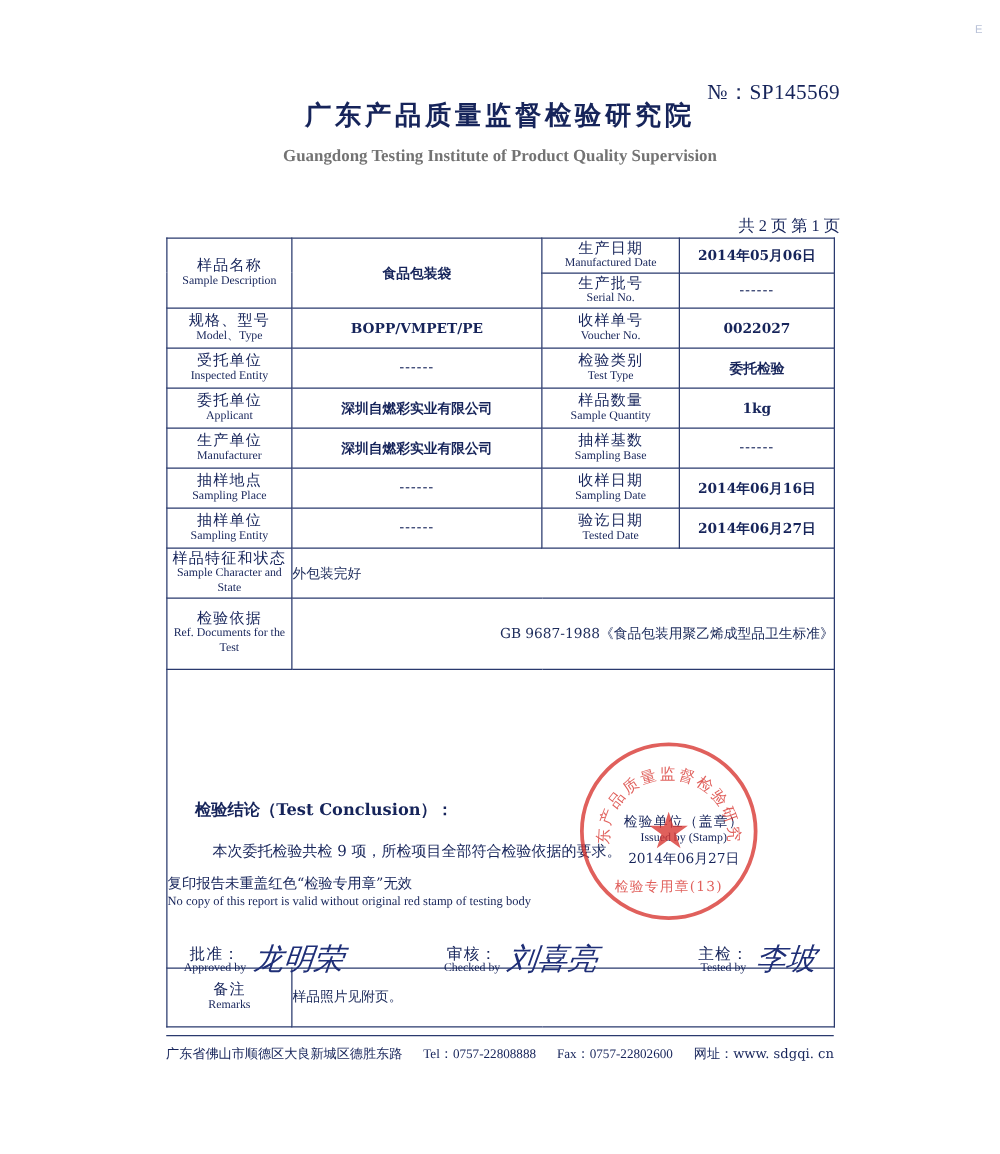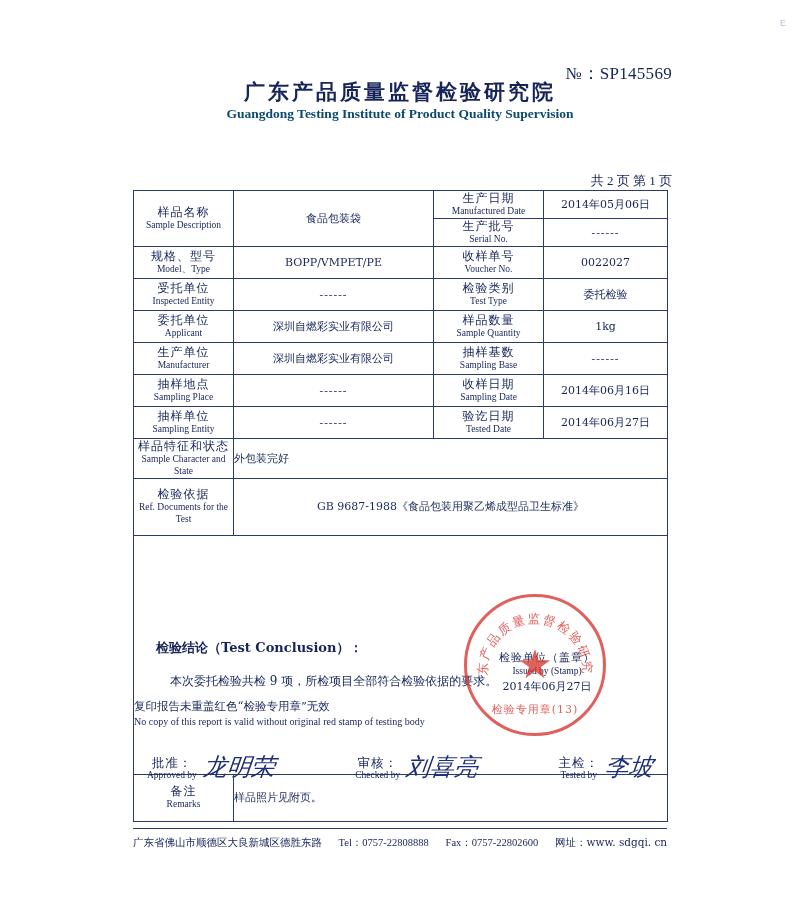--- a/index.html
+++ b/index.html
@@ -46,22 +46,22 @@
   .title-cn {
     font-size: 21px;
     letter-spacing: 3px;
     font-weight: bold;
     color: #16245a;
     font-family: "DejaVu Serif", serif;
   }
   .title-en {
     font-size: 13.5px;
     font-weight: bold;
-    margin-top: 0;
-    color: #0c4a6e;
+    margin-top: 11px;
+    color: #737373;
     font-family: "Liberation Serif", serif;
   }
   .report-title {
     margin-top: 14px;
     font-size: 21px;
     font-weight: bold;
     color: #16245a;
     letter-spacing: 2px;
     font-family: "DejaVu Serif", serif;
   }
@@ -107,36 +107,37 @@
     display: block;
     font-size: 9.5px;
     font-family: "Liberation Serif", serif;
   }
   .val {
     text-align: center;
     font-size: 11.5px;
     color: #16245a;
     padding: 4px 4px;
     font-family: "DejaVu Serif", serif;
+    font-weight: bold;
   }
   .val.dash {
     letter-spacing: 1px;
     font-family: "Liberation Serif", serif;
   }
   .tall {
     height: 31px;
   }
   .charstate-val {
     text-align: left;
     padding-left: 10px;
     font-size: 12px;
     font-family: "DejaVu Serif", serif;
   }
   .refdoc-val {
-    text-align: center;
+    text-align: right;
     padding-left: 14px;
     font-size: 11.5px;
     font-family: "DejaVu Serif", serif;
     margin-top: 12px;
   }
   .conclusion-cell {
     height: 238px;
     position: relative;
     vertical-align: top;
   }

